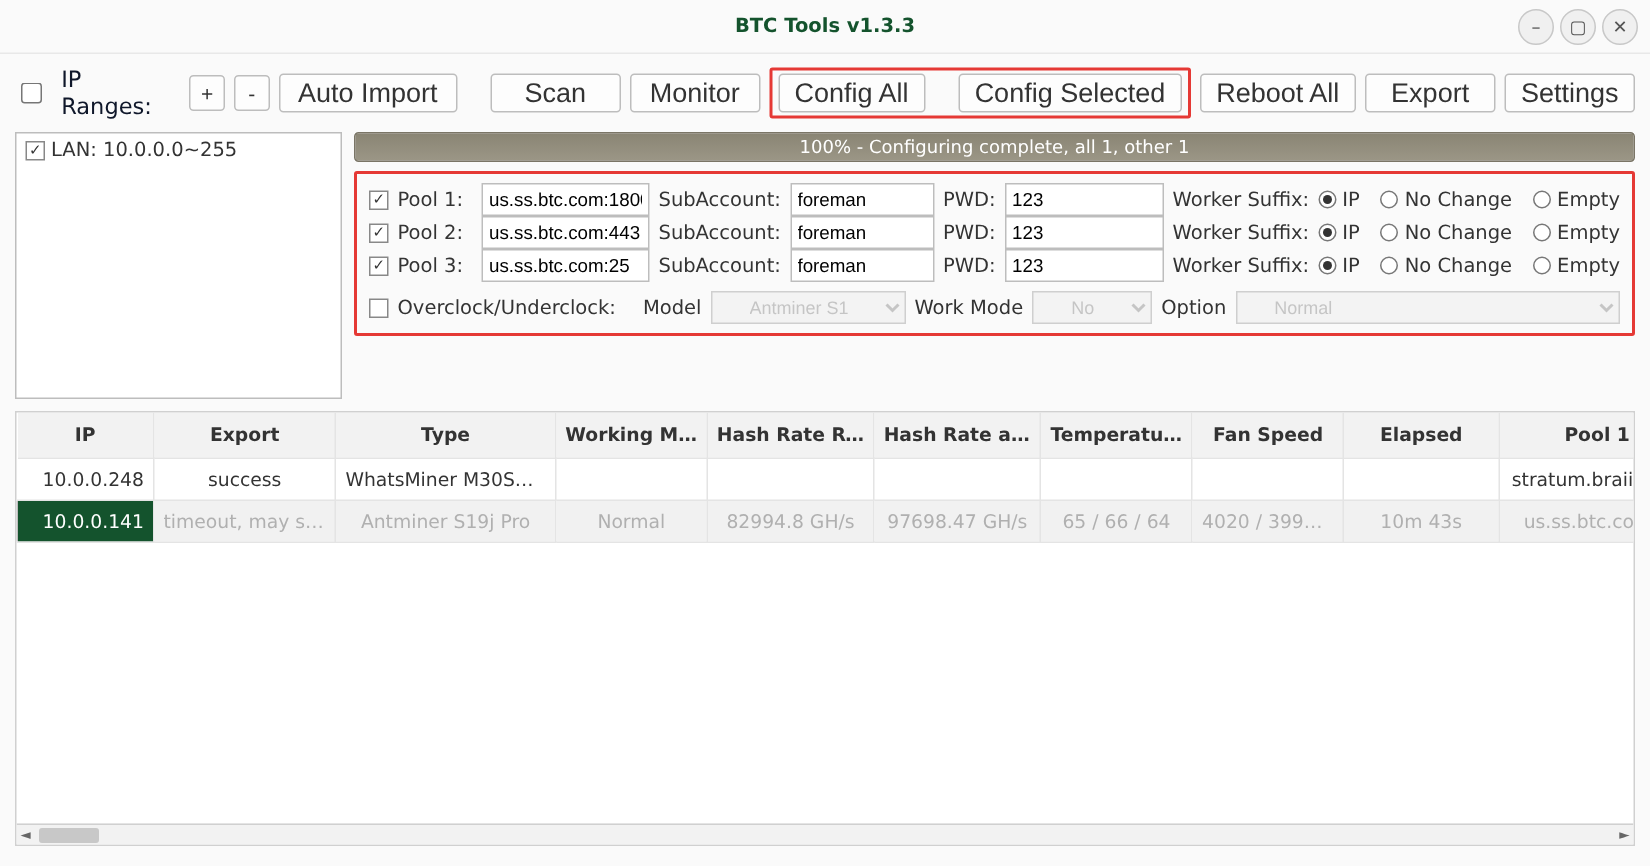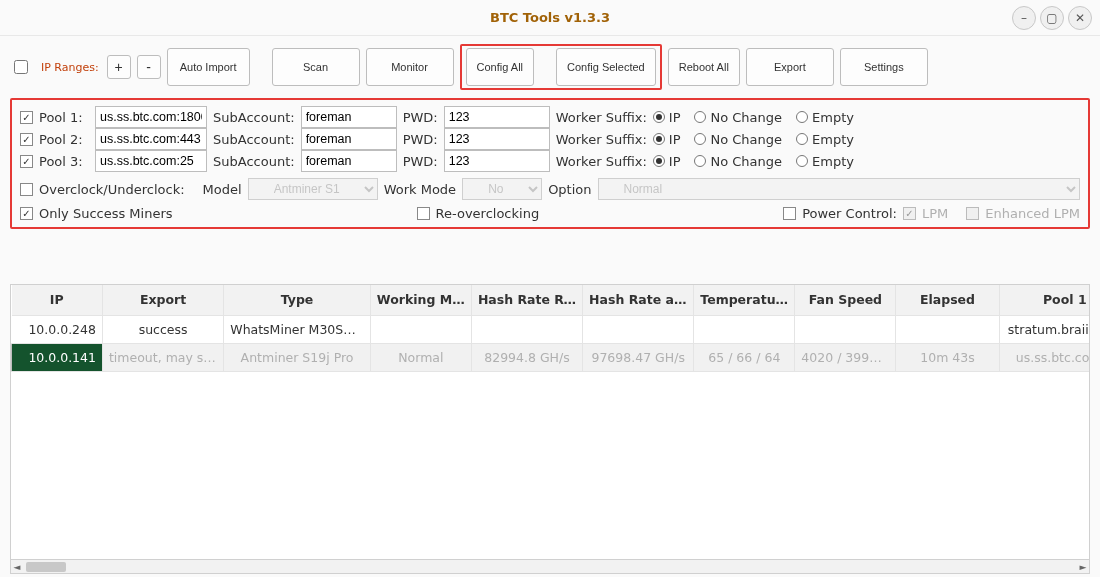--- a/index.html
+++ b/index.html
@@ -22,21 +22,21 @@
     background: #fafafa;
     display: flex;
     align-items: center;
     justify-content: center;
     position: relative;
     border-bottom: 1px solid #e8e8e8;
   }
   .titlebar .title {
     font-weight: bold;
     font-size: 13px;
-    color: #a16207;
+    color: #14532d;
   }
   .win-controls {
     position: absolute;
     right: 8px;
     top: 6px;
     display: flex;
     gap: 4px;
   }
   .win-btn {
     width: 24px;
@@ -53,40 +53,40 @@
   }
 
   
   .toolbar {
     display: flex;
     align-items: center;
     gap: 6px;
     padding: 8px 10px 8px 10px;
   }
   .toolbar .lbl {
-    font-size: 11px;
+    font-size: 15px;
     font-weight: 500;
-    color: #c2410c;
+    color: #0f172a;
     margin-left: 4px;
     margin-right: 2px;
   }
   input[type="checkbox"] {
     width: 14px;
     height: 14px;
   }
   .btn {
     background: #fdfdfd;
     border: 1px solid #bdbdbd;
     border-radius: 3px;
     padding: 4px 10px;
-    font-size: 11px;
+    font-size: 18px;
     cursor: pointer;
     color: #333;
     white-space: nowrap;
-    height: 38px;
+    height: 26px;
     display: inline-flex;
     align-items: center;
     justify-content: center;
   }
   .btn.small { padding: 0; width: 24px; height: 24px; font-size: 14px; }
   .btn.wide  { width: 88px; }
   .btn.med   { padding: 4px 12px; }
   .hl-group {
     border: 2px solid #e53935;
     border-radius: 2px;
@@ -258,22 +258,31 @@
   <span class="hl-group">
     <button class="btn">Config All</button>
     <button class="btn">Config Selected</button>
   </span>
   <button class="btn">Reboot All</button>
   <button class="btn wide">Export</button>
   <button class="btn wide">Settings</button>
 </div>
 
 <div class="main">
+  <div class="sidebar">
+    <div class="item">
+      <span class="cb checked"></span>
+      <span>LAN: 10.0.0.0~255</span>
+    </div>
+  </div>
 
   <div class="right-pane">
+    <div class="progress">
+      <span>100% - Configuring complete, all 1, other 1</span>
+    </div>
 
     <div class="config-panel">
       <div id="pools-container">
           <div class="row">
             <span class="cb checked"></span>
             <label class="fl">Pool 1:</label>
             <input class="txt pool" value="us.ss.btc.com:1800" style="">
             <span>SubAccount:</span>
             <input class="txt sub" value="foreman" style="">
             <span>PWD:</span>
@@ -343,35 +352,20 @@
         <span>Work Mode</span>
         <select class="sel" style="width:80px" disabled="">
           <option>Normal</option>
         </select>
         <span>Option</span>
         <select class="sel" style="flex:1" disabled="">
           <option>Normal</option>
         </select>
       </div>
 
-      <div class="row">
-        <span class="cb checked"></span>
-        <span>Only Success Miners</span>
-        <span style="flex:1"></span>
-        <span class="cb"></span>
-        <span>Re-overclocking</span>
-        <span style="flex:1"></span>
-        <span class="cb"></span>
-        <span>Power Control:</span>
-        <span class="cb disabled checked"></span>
-        <span class="dim">LPM</span>
-        <span style="width:6px"></span>
-        <span class="cb disabled"></span>
-        <span class="dim">Enhanced LPM</span>
-      </div>
     </div>
   </div>
 </div>
 
 <div class="table-wrap">
   <table>
     <thead>
         <tr id="thead-row">
           <th style="width: 90px;">IP</th>
           <th style="width: 120px;">Export</th>

